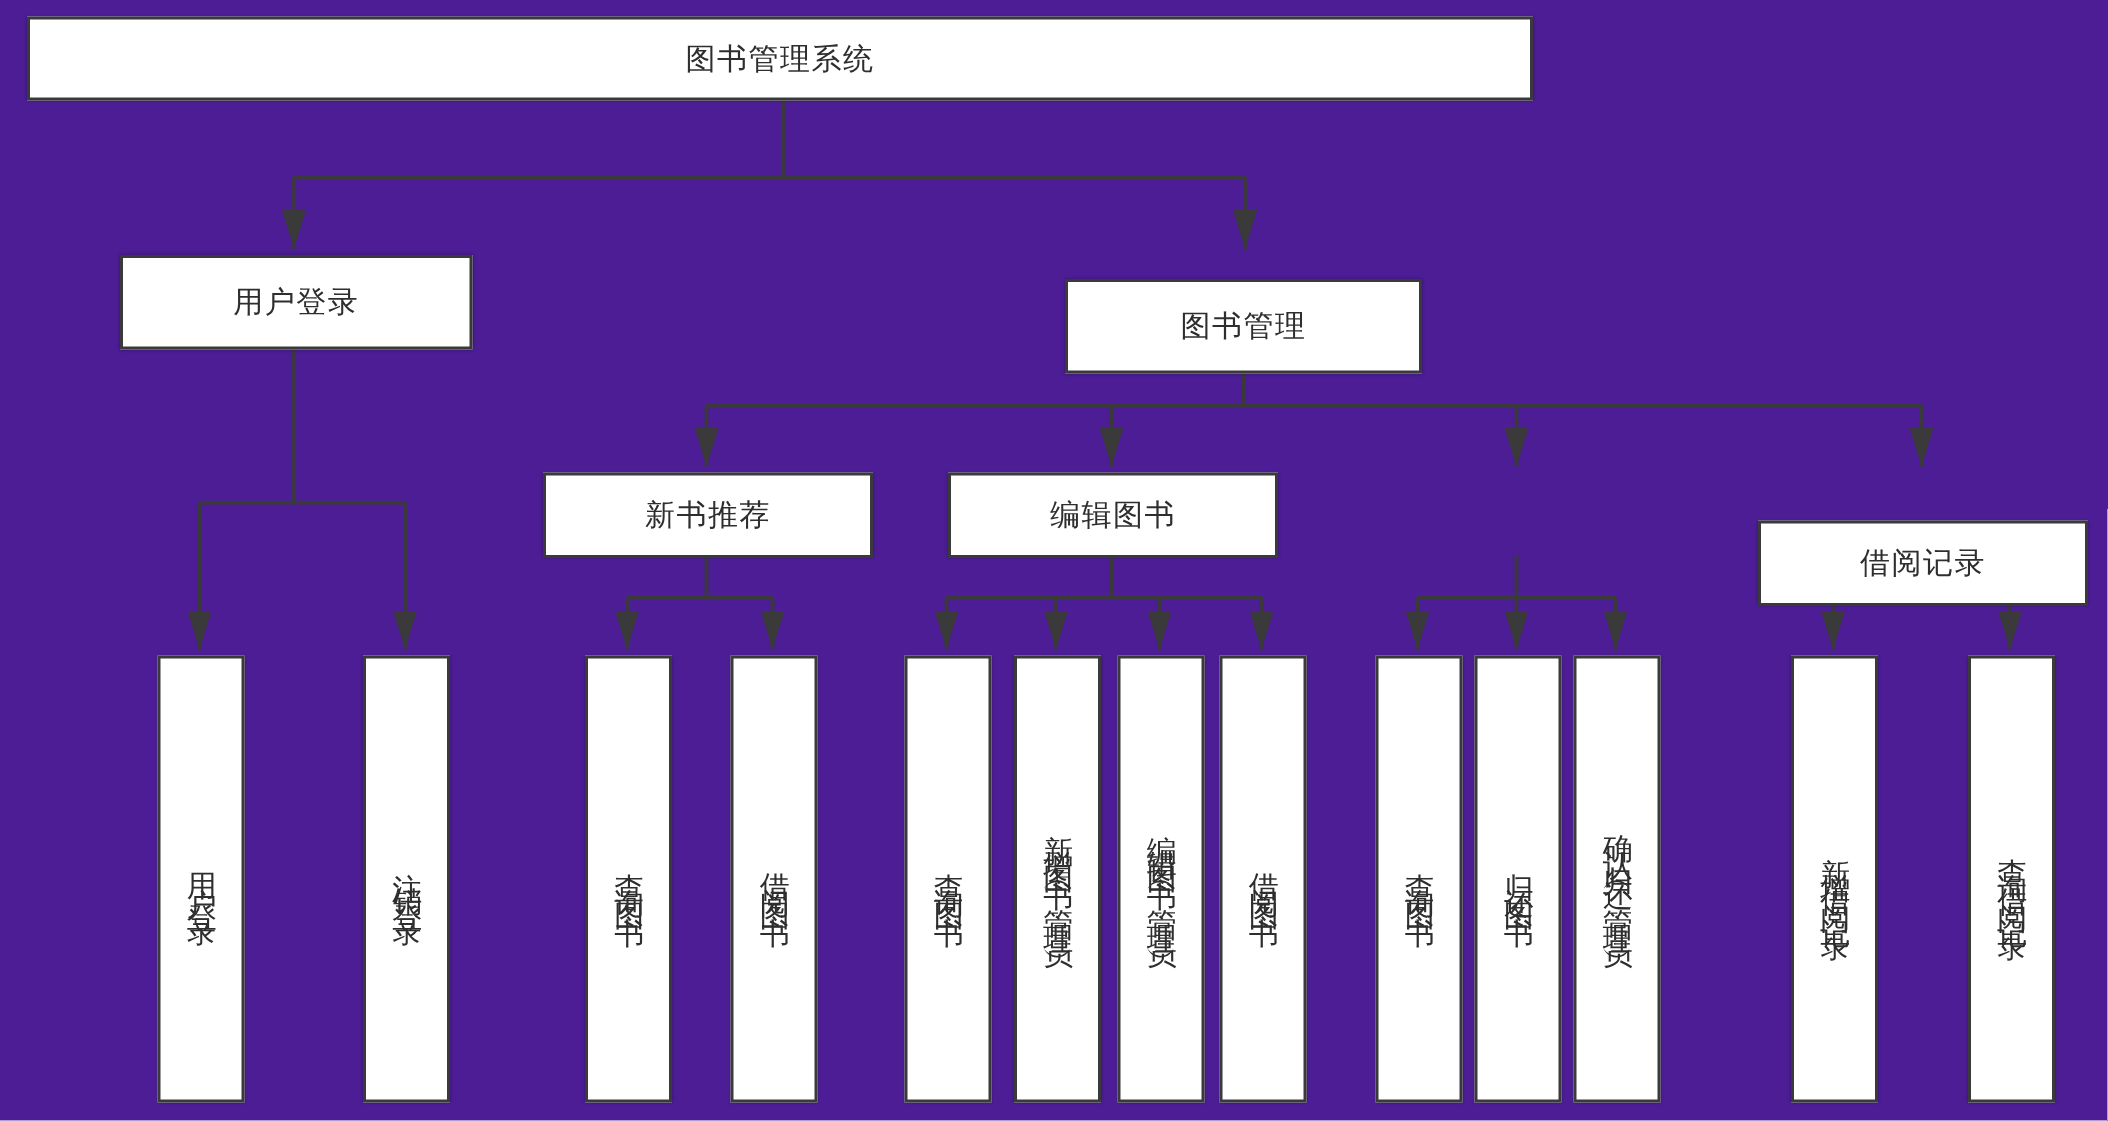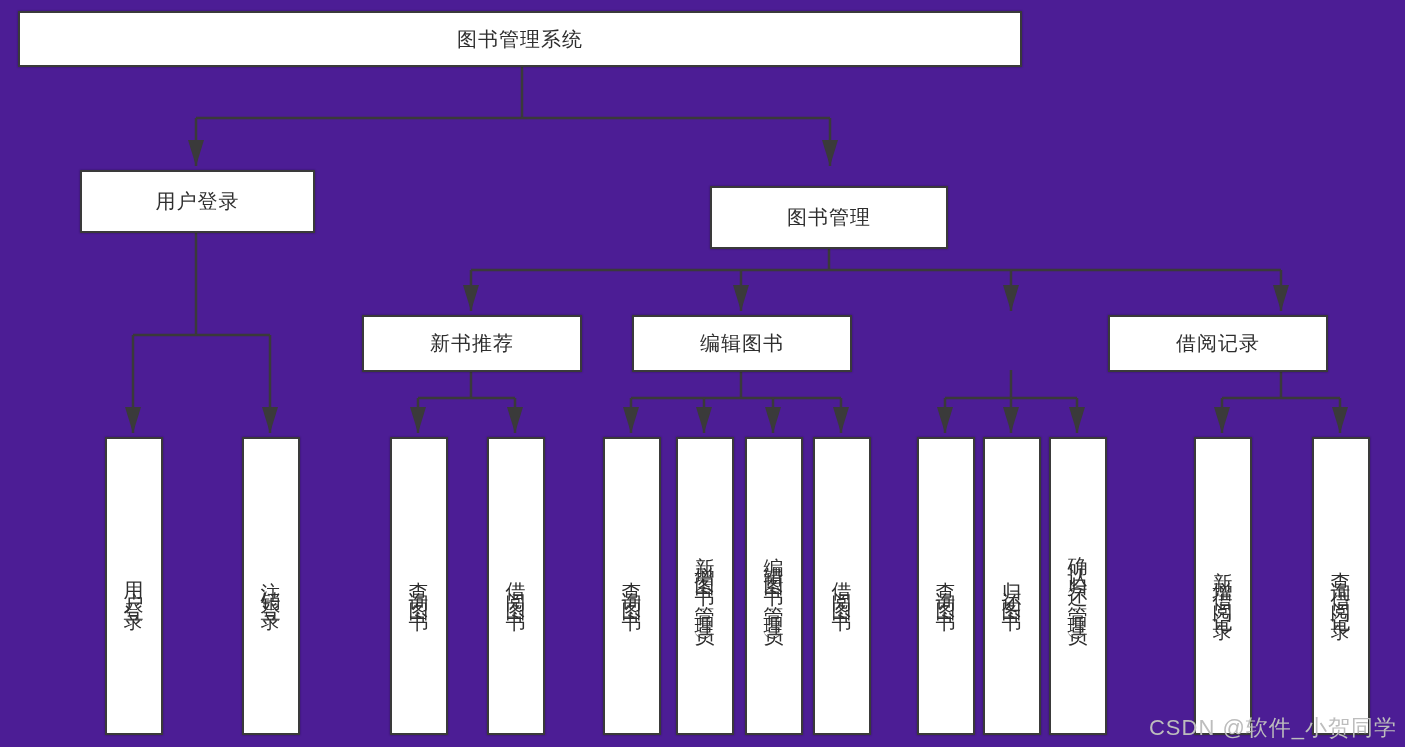--- a/index.html
+++ b/index.html
@@ -47,21 +47,21 @@
   
   .root-box    { left: 18px;  top: 11px;  width: 1000px; height: 52px; }
   
   .l2-a        { left: 80px;  top: 170px; width: 231px;  height: 59px; }
   .l2-b        { left: 710px; top: 186px; width: 234px;  height: 59px; }
   
   .l3          { top: 315px;  width: 216px; height: 53px; }
   .l3-0 { left: 362px; }
   .l3-1 { left: 632px; }
   .l3-2 { left: 902px; }
-  .l3-3 { left: 1108px; }
+  .l3-3 { left: 1172px; margin-top: 32px; }
   
   .leaf        { top: 437px;  width: 54px; height: 294px; }
   .leaf-a0 { left: 105px; }  .leaf-a1 { left: 242px; }
   .leaf-b0 { left: 390px; }  .leaf-b1 { left: 487px; }
   .leaf-c0 { left: 603px; }  .leaf-c1 { left: 676px; }
   .leaf-c2 { left: 745px; }  .leaf-c3 { left: 813px; }
   .leaf-d0 { left: 917px; }  .leaf-d1 { left: 983px; }
   .leaf-d2 { left: 1049px; }
   .leaf-e0 { left: 1194px; } .leaf-e1 { left: 1312px; }
   
@@ -155,15 +155,14 @@
   <div class="node v-node leaf leaf-c2">编辑图书（管理员）</div>
   <div class="node v-node leaf leaf-c3">借阅图书</div>
 
   <div class="node v-node leaf leaf-d0">查询图书</div>
   <div class="node v-node leaf leaf-d1">归还图书</div>
   <div class="node v-node leaf leaf-d2">确认归还（管理员）</div>
 
   <div class="node v-node leaf leaf-e0">新增借阅记录</div>
   <div class="node v-node leaf leaf-e1">查询借阅记录</div>
 
-  <div class="watermark">CSDN @软件_小贺同学</div>
 
 </div>
 
 </body></html>

